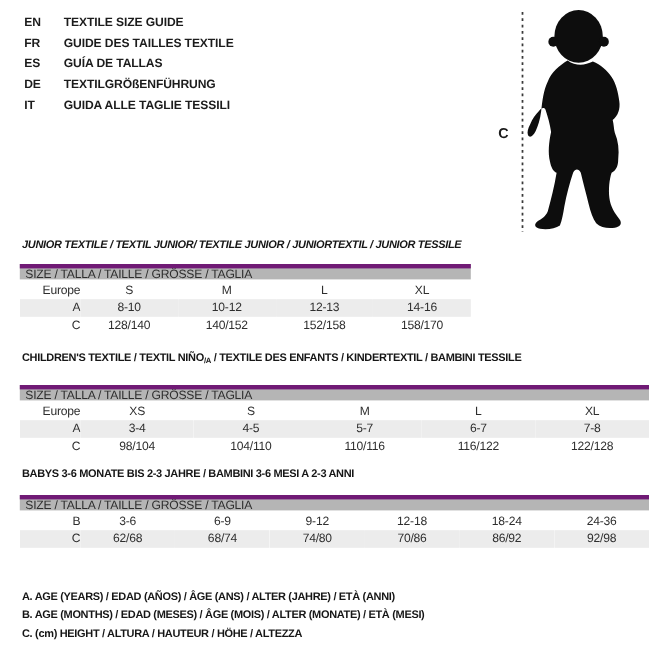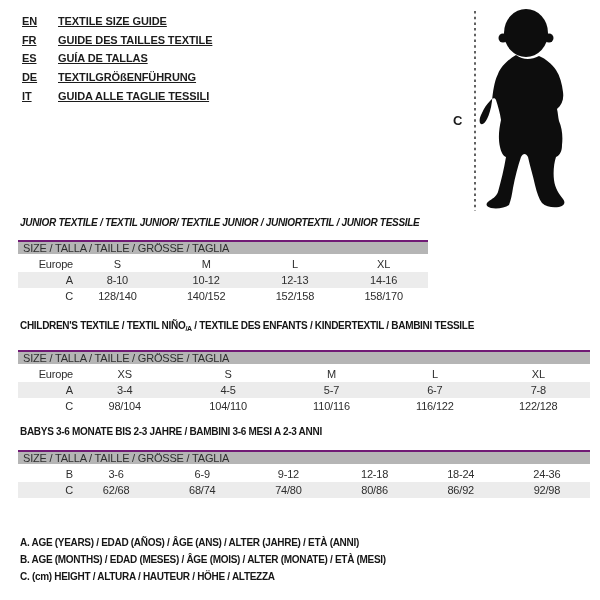--- a/index.html
+++ b/index.html
@@ -2,38 +2,38 @@
 <html><head>
 <meta charset="utf-8">
 <style>
   html,body{margin:0;padding:0;background:#fff;}
   .page{position:relative;width:600px;height:600px;background:#ffffff;overflow:hidden;
         font-family:"Liberation Sans",sans-serif;color:#262626;}
 
   
   .lang-list{position:absolute;left:22px;top:12px;}
   .lang-row{display:flex;height:18.6px;align-items:center;font-weight:bold;
-            font-size:11px;letter-spacing:-0.1px;color:#1c1c1c;text-decoration:underline;}
+            font-size:11px;letter-spacing:-0.1px;color:#1c1c1c;}
   .lang-code{width:36px;flex:0 0 36px;}
 
   
   .figure{position:absolute;left:450px;top:5px;width:140px;height:210px;}
 
   
   section.tbl{position:absolute;left:18px;}
   .t1{top:217px;width:410px;}
   .t2{top:320px;width:572px;}
   .t3{top:424px;width:572px;}
   .tbl-title{font-size:10px;font-weight:bold;line-height:12px;letter-spacing:-0.3px;
              color:#161616;padding-left:2px;white-space:nowrap;}
   .t3 .tbl-title{line-height:15px;}
   .t1 .tbl-title{margin-bottom:11px;font-style:italic;}
   .t2 .tbl-title{margin-bottom:15px;}
   .t3 .tbl-title{margin-bottom:11px;}
-  .size-bar{height:14px;line-height:13px;background:#b5b5b5;border-top:2px solid #701a75;
+  .size-bar{height:14px;line-height:13px;background:#b5b5b5;border-top:4px solid #701a75;
             box-sizing:border-box;font-size:11px;letter-spacing:-0.2px;color:#2e2e2e;
             padding-left:5px;margin-bottom:2px;}
   table.size-table{width:100%;border-collapse:collapse;table-layout:fixed;
                    font-size:11px;letter-spacing:-0.2px;color:#2e2e2e;}
   table.size-table td{height:16px;padding:0;text-align:center;overflow:hidden;}
   table.size-table td.lbl{width:50px;text-align:right;padding-left:5px;}
   tr.shaded{background:#ececec;}
 
   
   .footnotes{position:absolute;left:20px;top:535px;font-size:10px;font-weight:bold;
@@ -192,21 +192,21 @@
             <td>9-12</td>
             <td>12-18</td>
             <td>18-24</td>
             <td>24-36</td>
           </tr>
           <tr class="shaded">
             <td class="lbl">C</td>
             <td>62/68</td>
             <td>68/74</td>
             <td>74/80</td>
-            <td>80/86</td>
+            <td>70/86</td>
             <td>86/92</td>
             <td>92/98</td>
           </tr>
         </tbody>
       </table>
   </section>
 
   <div class="footnotes" id="footnotes">
       <div>A. AGE (YEARS) / EDAD (AÑOS) / ÂGE (ANS) / ALTER (JAHRE) / ETÀ (ANNI)</div>
       <div>B. AGE (MONTHS) / EDAD (MESES) / ÂGE (MOIS) / ALTER (MONATE) / ETÀ (MESI)</div>

